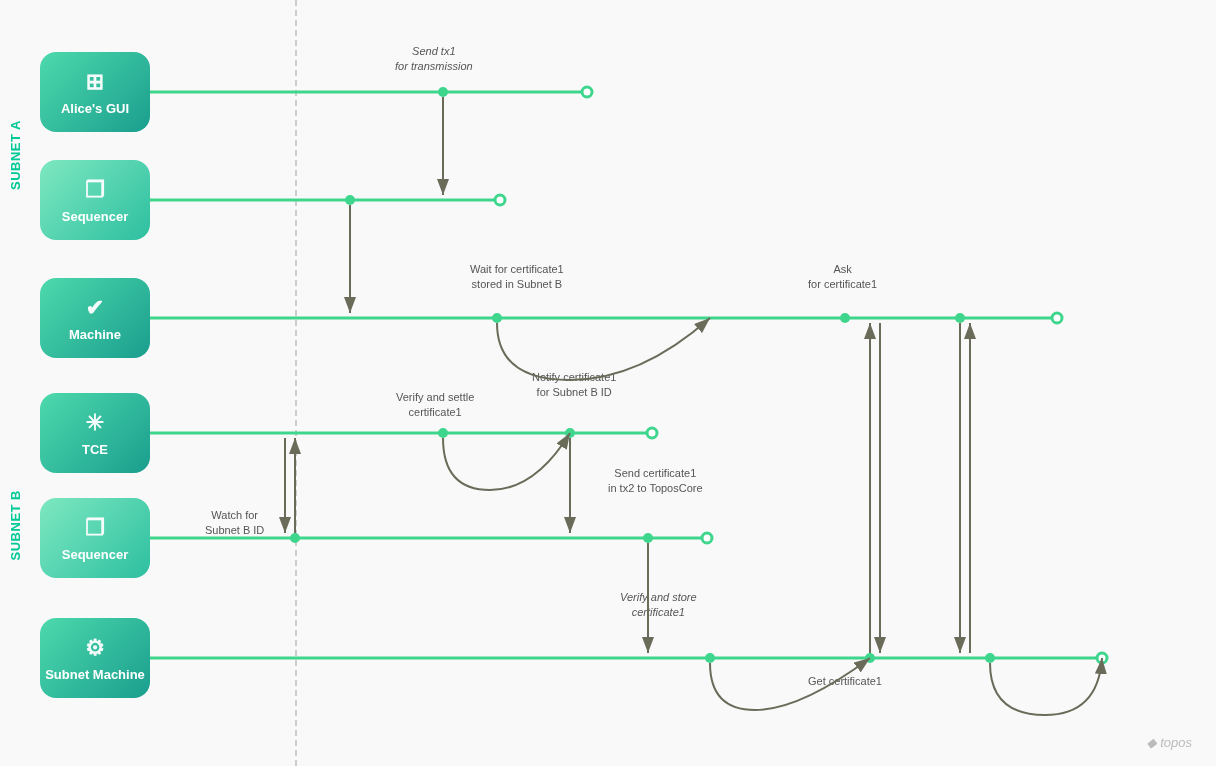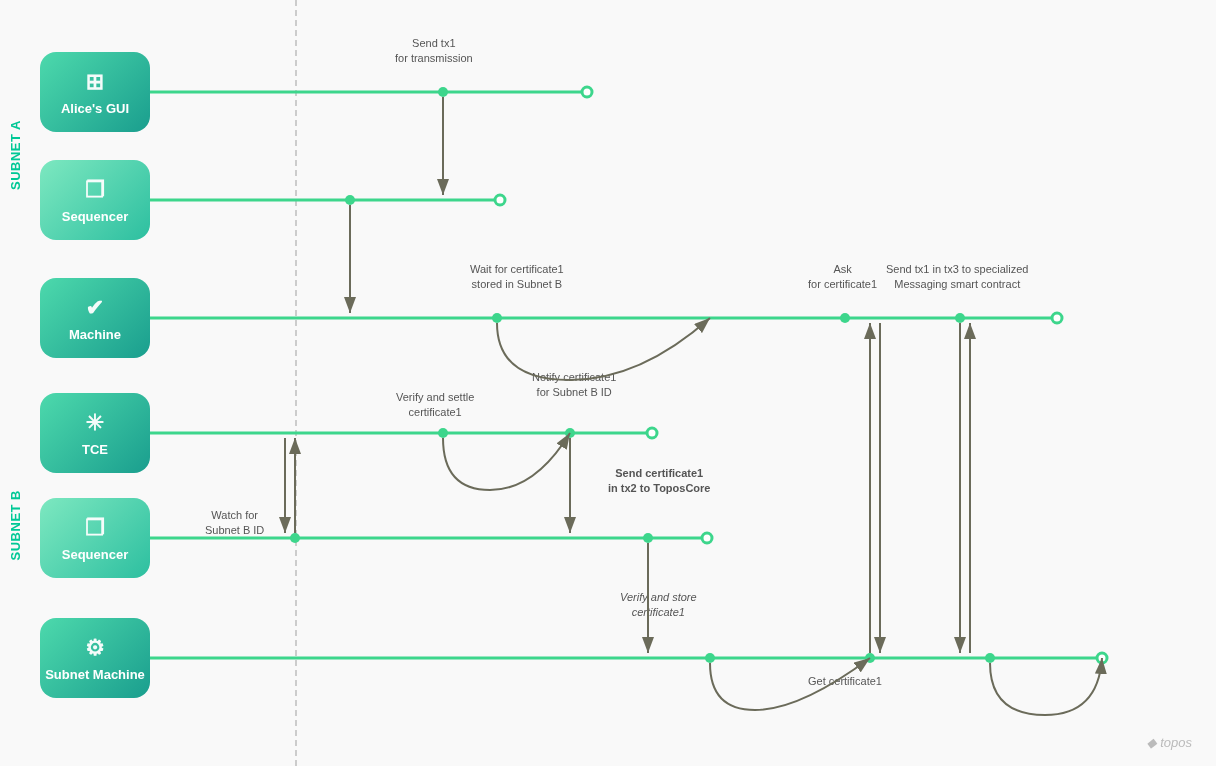--- a/index.html
+++ b/index.html
@@ -137,27 +137,26 @@
   <div class="actor-box gradient-teal-light" style="left:40px; top:498px;">
     <span class="actor-icon">❐</span>
     <span>Sequencer</span>
   </div>
 
   <div class="actor-box gradient-teal" style="left:40px; top:618px;">
     <span class="actor-icon">⚙</span>
     <span>Subnet Machine</span>
   </div>
 
-  <div class="annotation" style="left:395px; top:36px;">Send tx1<br>for transmission</div>
+  <div class="annotation" style="left:395px; top:44px;font-style:italic;">Send tx1<br>for transmission</div>
   <div class="annotation" style="left:470px; top:262px; text-align:center;">Wait for certificate1<br>stored in Subnet B</div>
   <div class="annotation" style="left:808px; top:262px;">Ask<br>for certificate1</div>
-  <div class="annotation" style="left:886px; top:262px;">Send tx1 in tx3 to specialized<br>Messaging smart contract</div>
   <div class="annotation" style="left:396px; top:390px;">Verify and settle<br>certificate1</div>
   <div class="annotation" style="left:532px; top:370px;">Notify certificate1<br>for Subnet B ID</div>
-  <div class="annotation" style="left:608px; top:466px;font-weight:bold;">Send certificate1<br>in tx2 to ToposCore</div>
+  <div class="annotation" style="left:608px; top:466px;">Send certificate1<br>in tx2 to ToposCore</div>
   <div class="annotation" style="left:205px; top:508px;">Watch for<br>Subnet B ID</div>
   <div class="annotation" style="left:620px; top:590px;font-style:italic;">Verify and store<br>certificate1</div>
   <div class="annotation" style="left:808px; top:674px;">Get certificate1</div>
 
   <svg class="arrows-svg">
     <defs>
       <marker id="arrowhead-dark" markerWidth="8" markerHeight="6" refX="8" refY="3" orient="auto">
         <polygon points="0 0, 8 3, 0 6" fill="#6b6b5a"></polygon>
       </marker>
       <marker id="arrowhead-green" markerWidth="8" markerHeight="6" refX="8" refY="3" orient="auto">

